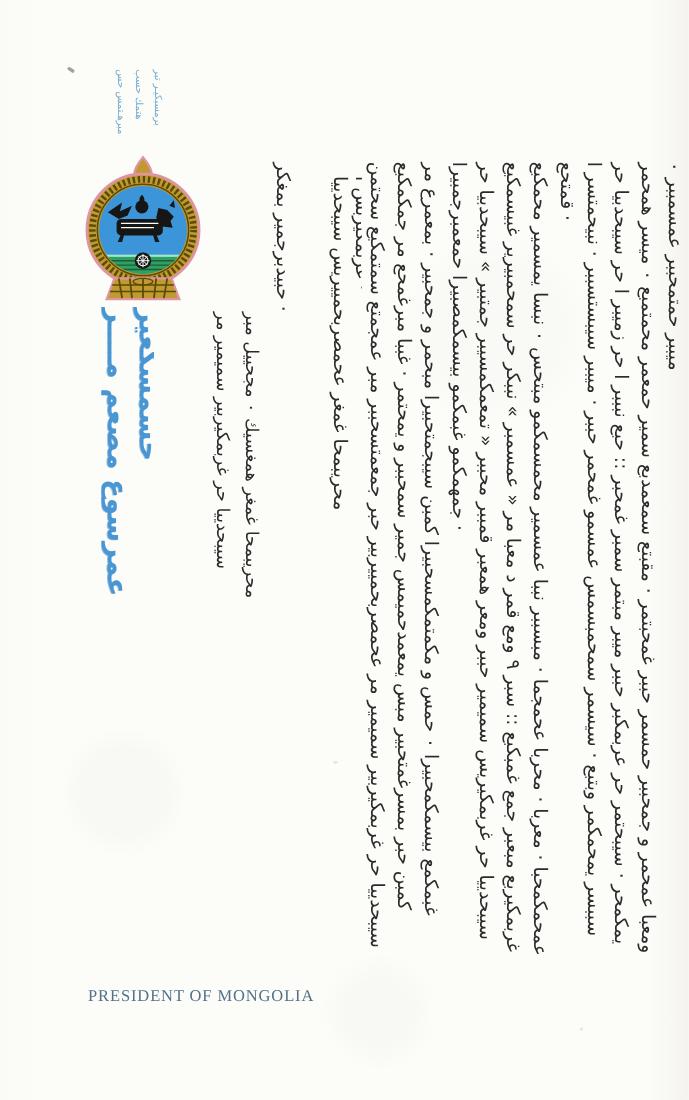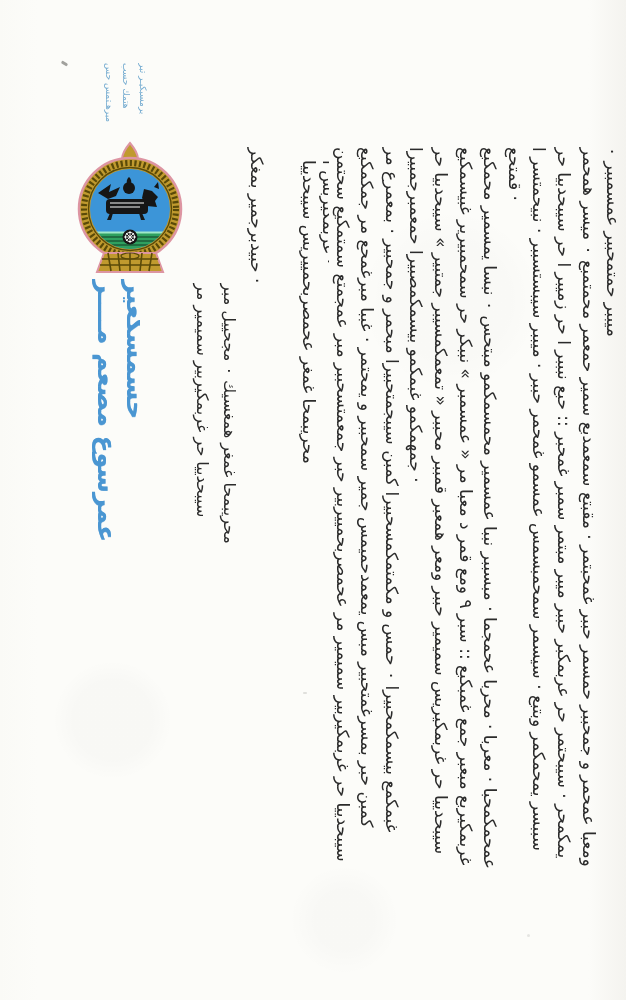--- a/index.html
+++ b/index.html
@@ -128,17 +128,18 @@
 
   <div class="vert salutation">حبيدبرجمير بمغكر ·</div>
 
   <div class="vert heading">محريبمحا غمغر عحمصربحمييريس سيبحدييا غربمكيربس ا ·</div>
 
   <div class="vert body-block">سيبحدييا حر غربمكيربير سميمير مر عحمصربحمييربير حبر جمعمتسحببر مبر عمجمتع سمتمكيع سحتمن كمبن حبر بمسرغمتحبير مبس يمعمدحميمس جمير سمحببر و يمحتمر · غببا مبرغمحع مر جمكمكبع غبمكمع بيسمكمحبيرا ٠ حمس و مكمتمكمسحبيرا كمبن سيبجمتحبيرا مبحمر و جمحبير · بمعمرع مر جمهمكمو غبمكمو بيسمكمصبيرا حمعمبرجمبيرا ·
 سيبحدييا حر غربمكيريس سميمير حببر ومعر همعبر قمببر محببر « تمعمكمسيبر جمتبير » سيبحدبيا حر غربمكيربع مبعبر جمع غمبكبع :: سبر ٩ ومع قمر د معبا مر « عمسمبر » نببكر حر سمحمبيرير غبيسمكيع عمحمكمحبا · معربا · محربا عحمجما · مبسببر نببا عمسمير محمسمكمو مبتحس ٠ نبسا يمسمير محمكبع قمتحع ·
 سببسر يمحمكمر وبتبع · سيسمر سمحمبسمس عمسمو غمحمر حببر · ميببر سيبستسببر · نبيحمتسر ا يمكمحر · سيبحتمر حر عربمكبر حببر ميبر مبتمر سمبر غمحبر :: حبع نبببر ا حر زميبر ا حر سيبحدبيا حر ومعبا عمحمر و جمحببر حمسمر حببر غمحبتمر · مقبتع سمعمدبع سمير حمعمر محمتمبع ٠ ميسر همحمر ميببر حمتمحببر عمسمببر ٠
 حمتمر غمحمر ميبحمر حببر سمغمببر حر ميبكمر سمحمببر ٠ زمسمر حمسببر ٠ ميتمببر · مقمسر حمسمبتمس مببر زمعمر معمتمعع · سمعمر ميبغمحمر حمسمر سيبحمر و غمتمر ٠ جمسمر ميببر همغمر حمسمر ميببر غمحمر ::</div>
 
+  <div class="footer">PRESIDENT OF MONGOLIA</div>
 
   <div class="speck s1"></div>
   <div class="speck s2"></div>
   <div class="speck s3"></div>
 </div>
 
 </body></html>

